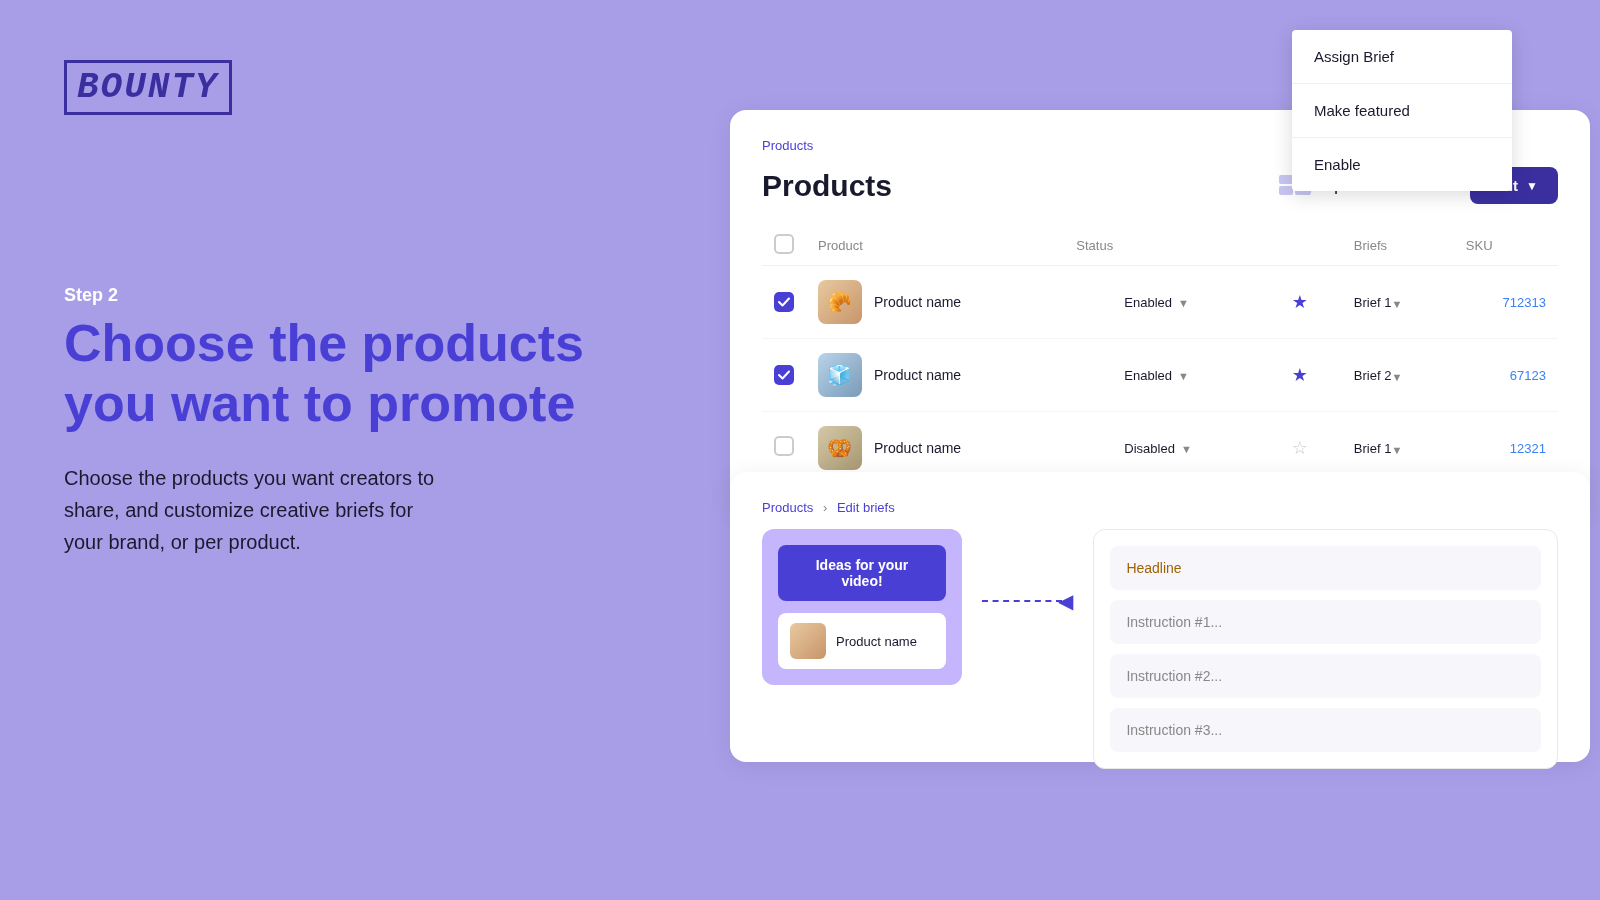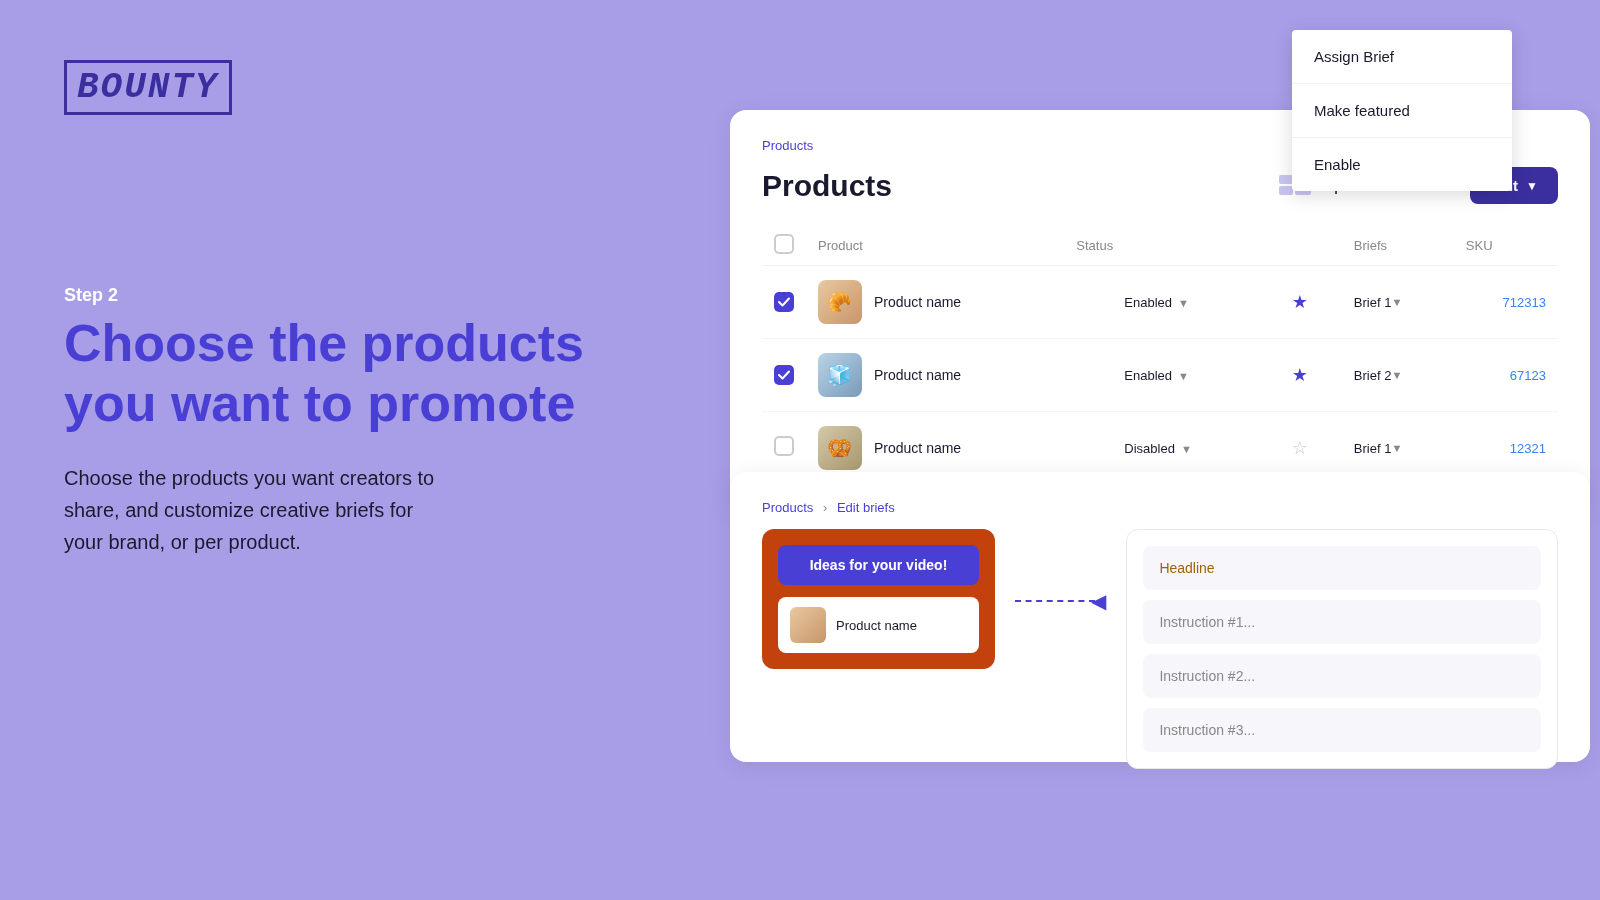--- a/index.html
+++ b/index.html
@@ -231,21 +231,21 @@
     .status-chevron {
       color: #888;
       font-size: 11px;
     }
 
     .star-filled { color: #4a3fd4; font-size: 18px; }
     .star-empty { color: #ccc; font-size: 18px; }
 
     .brief-cell {
       display: flex;
-      align-items: center;
+      align-items: flex-end;
       gap: 0;
       font-size: 13px;
       color: #1a1a2e;
     }
 
     .sku-cell {
       font-size: 13px;
       color: #3b82f6;
       text-align: right;
     }
@@ -291,22 +291,22 @@
     }
 
     .briefs-content {
       display: flex;
       gap: 0;
       align-items: flex-start;
     }
 
     
     .brief-left {
-      width: 233px;
-      background: #c2410c;
+      width: 200px;
+      background: #c4b5fd;
       border-radius: 12px;
       padding: 16px;
       display: flex;
       flex-direction: column;
       gap: 12px;
     }
 
     .brief-cta-btn {
       background: #4a3fd4;
       color: white;

